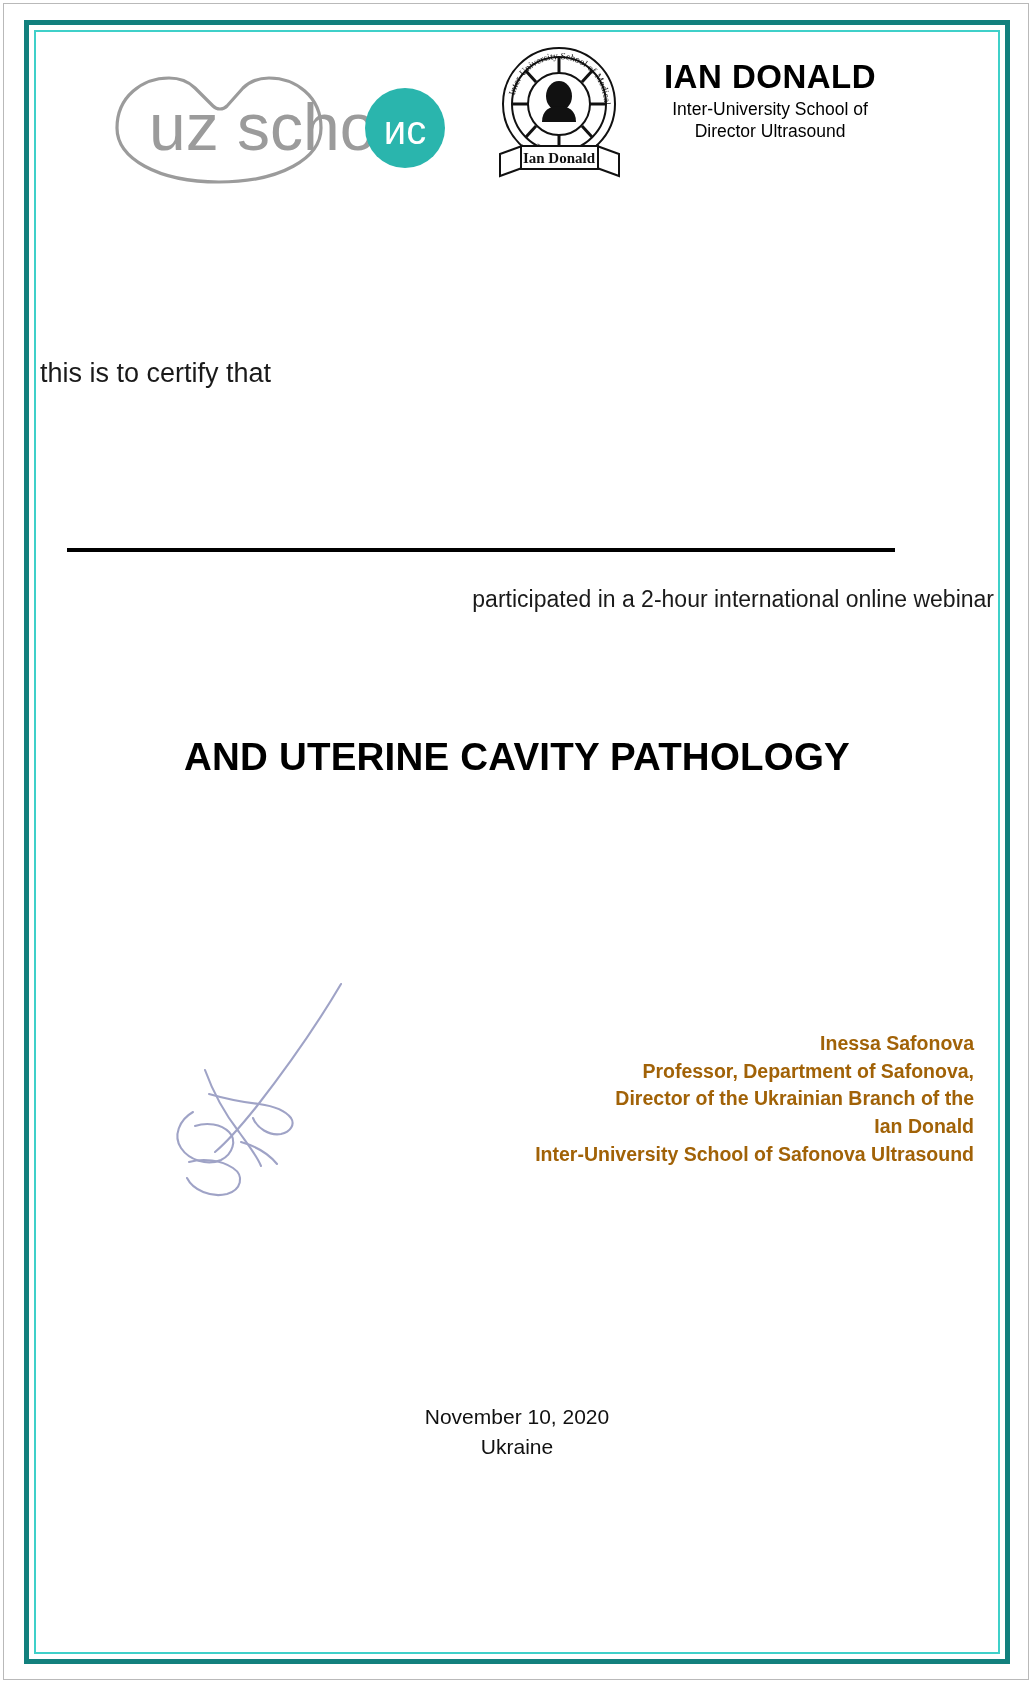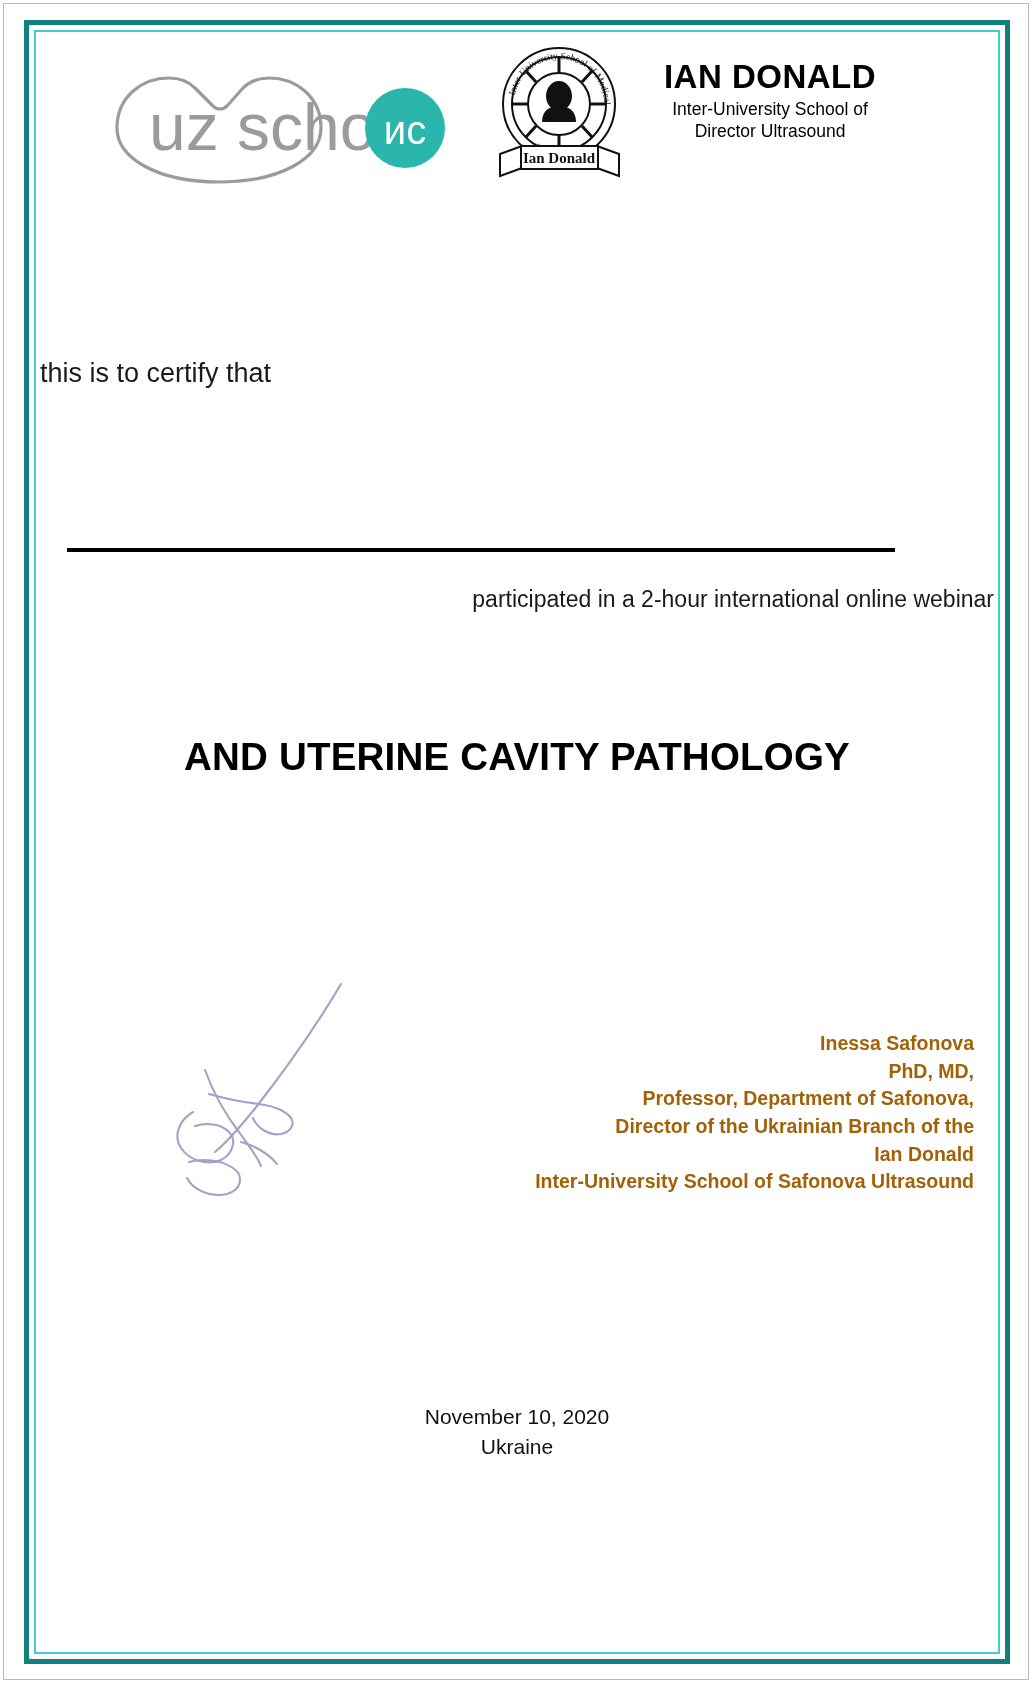--- a/index.html
+++ b/index.html
@@ -292,21 +292,20 @@
           <path d="M64 128 C78 132 96 136 114 138 C128 140 140 144 146 152 C150 158 146 166 136 168 C124 170 112 162 108 152"></path>
           <path d="M50 160 C62 156 76 158 84 166 C92 174 88 188 76 194 C62 200 44 194 36 182 C28 170 34 154 48 146"></path>
           <path d="M44 196 C58 192 76 194 88 202 C100 210 96 224 82 228 C66 232 48 224 42 212"></path>
           <path d="M96 176 C110 180 124 188 132 198"></path>
         </g>
       </svg>
     </div>
 
     <div class="signer">
       <div>Inessa Safonova</div>
-      <div>PhD, MD,</div>
       <div>Professor, Department of Safonova,</div>
       <div>Director of the Ukrainian Branch of the</div>
       <div>Ian Donald</div>
       <div>Inter-University School of Safonova Ultrasound</div>
     </div>
 
     <div class="footer">
       <div>November 10, 2020</div>
       <div>Ukraine</div>
     </div>

